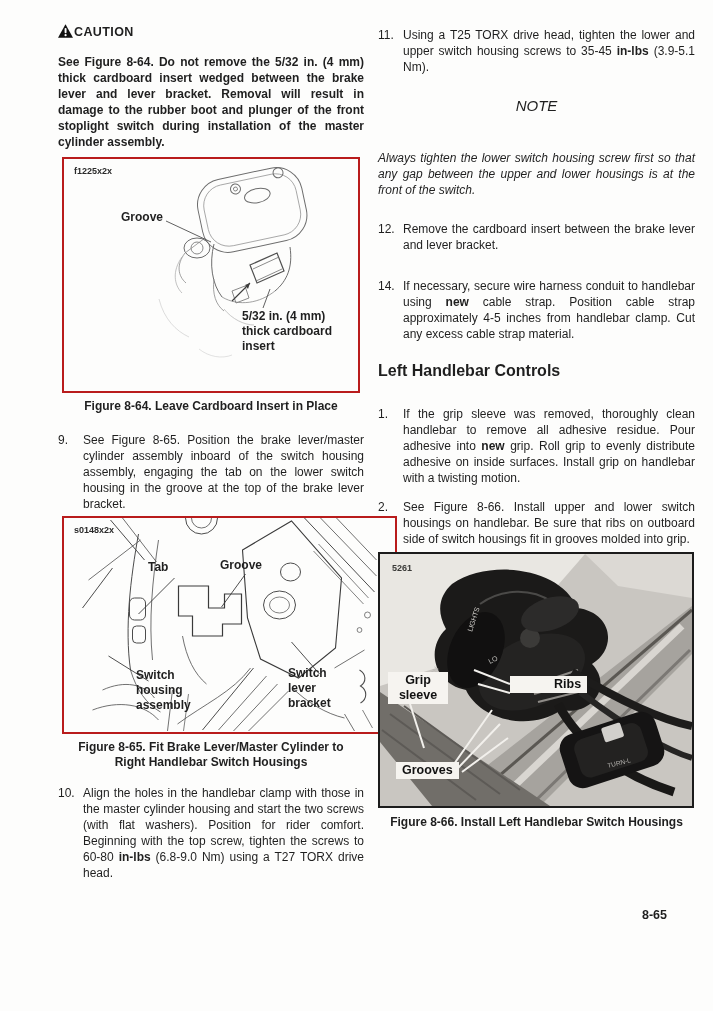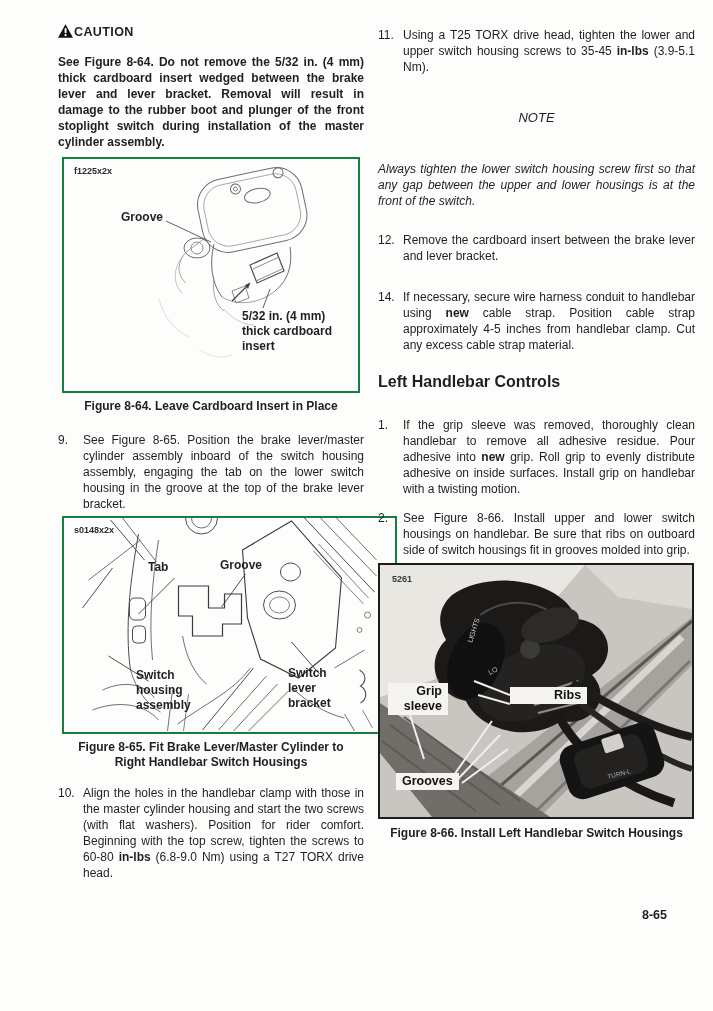--- a/index.html
+++ b/index.html
@@ -17,28 +17,28 @@
 
   .caution-head { margin-top:24px; display:flex; align-items:flex-end; gap:1px;
                   font-weight:bold; font-size:12.5px; letter-spacing:.4px; }
   .caution-head svg { display:block; margin-bottom:1px; }
   .caution-text { margin-top:15px; font-weight:bold; }
 
   .step { display:flex; }
   .step-num  { flex:none; width:25px; font-size:12px; line-height:16px; }
   .step-body { flex:1; }
 
-  .figure { position:relative; border:2px solid #15803d; background:#fdfdfc; width:294px; }
+  .figure { position:relative; border:2px solid #b91c1c; background:#fdfdfc; width:294px; }
   .fig-svg { position:absolute; left:0; top:0; width:100%; height:100%; }
   .photo-id { position:absolute; left:10px; top:7px; font-size:9px; font-weight:bold; color:#2b2b2b; }
   .fig-label { position:absolute; font-size:12px; font-weight:bold; line-height:15px; white-space:pre-line; }
   .fig-label.center { text-align:left; }
   .caption { font-weight:bold; font-size:12px; line-height:15px; text-align:center; }
 
-  .note-label { margin-top:35px; text-align:center; font-style:italic; font-size:13px; }
+  .note-label { margin-top:22px; text-align:center; font-style:italic; font-size:15px; }
   .note-text  { margin-top:36px; font-style:italic; }
 
   .section-heading { margin-top:20px; font-size:16px; font-weight:bold; }
 
   .photo-fig { position:relative; border:2px solid #1c1c1c; width:312px; height:252px; background:#cfccc7; }
   .photo-label { position:absolute; font-size:12.5px; font-weight:bold; line-height:15px;
                  white-space:pre-line; color:#111; background:#f6f4f0; padding:1px 6px; text-align:center; }
   .photo-id-dark { position:absolute; left:12px; top:9px; font-size:9px; color:#3a3a38; font-weight:bold; }
 
   .page-number { position:absolute; right:46px; top:908px; font-size:12.5px; font-weight:bold; }
@@ -257,21 +257,21 @@
         <text x="92" y="78" font-size="7" fill="#cfcdc9" font-family="Liberation Sans, sans-serif" transform="rotate(-72 92 78)">LIGHTS</text>
         <text x="110" y="110" font-size="7" fill="#c6c4c0" font-family="Liberation Sans, sans-serif" transform="rotate(-28 110 110)">LO</text>
         <text x="48" y="132" font-size="7" fill="#bdbbb7" font-family="Liberation Sans, sans-serif" transform="rotate(-58 48 132)">HORN</text>
         <text x="228" y="214" font-size="6.5" fill="#b4b2ae" font-family="Liberation Sans, sans-serif" transform="rotate(-14 228 214)">TURN-L</text>
 
         <path d="M30,150 L44,194" stroke="#f2f0ec" stroke-width="2" fill="none"></path>
         <path d="M130,130 L94,116 M130,139 L98,130" stroke="#f2f0ec" stroke-width="2" fill="none"></path>
         <path d="M74,210 L112,156 M78,214 L120,170 M82,218 L128,184" stroke="#f2f0ec" stroke-width="2" fill="none"></path>
       </svg>
       <span class="photo-id-dark">5261</span>
-      <span class="photo-label" style="left:8px; top:118px; width:48px;text-align:right;">Grip
+      <span class="photo-label" style="left:8px; top:118px; width:48px;">Grip
 sleeve</span>
       <span class="photo-label" style="left:130px; top:122px;padding-left:44px;">Ribs</span>
       <span class="photo-label" style="left:16px; top:208px;">Grooves</span>
     </div>
     <div class="caption" style="margin-top:7px;">Figure 8-66. Install Left Handlebar Switch Housings</div>
   </div>
 
   <div class="page-number">8-65</div>
 </div>
 

